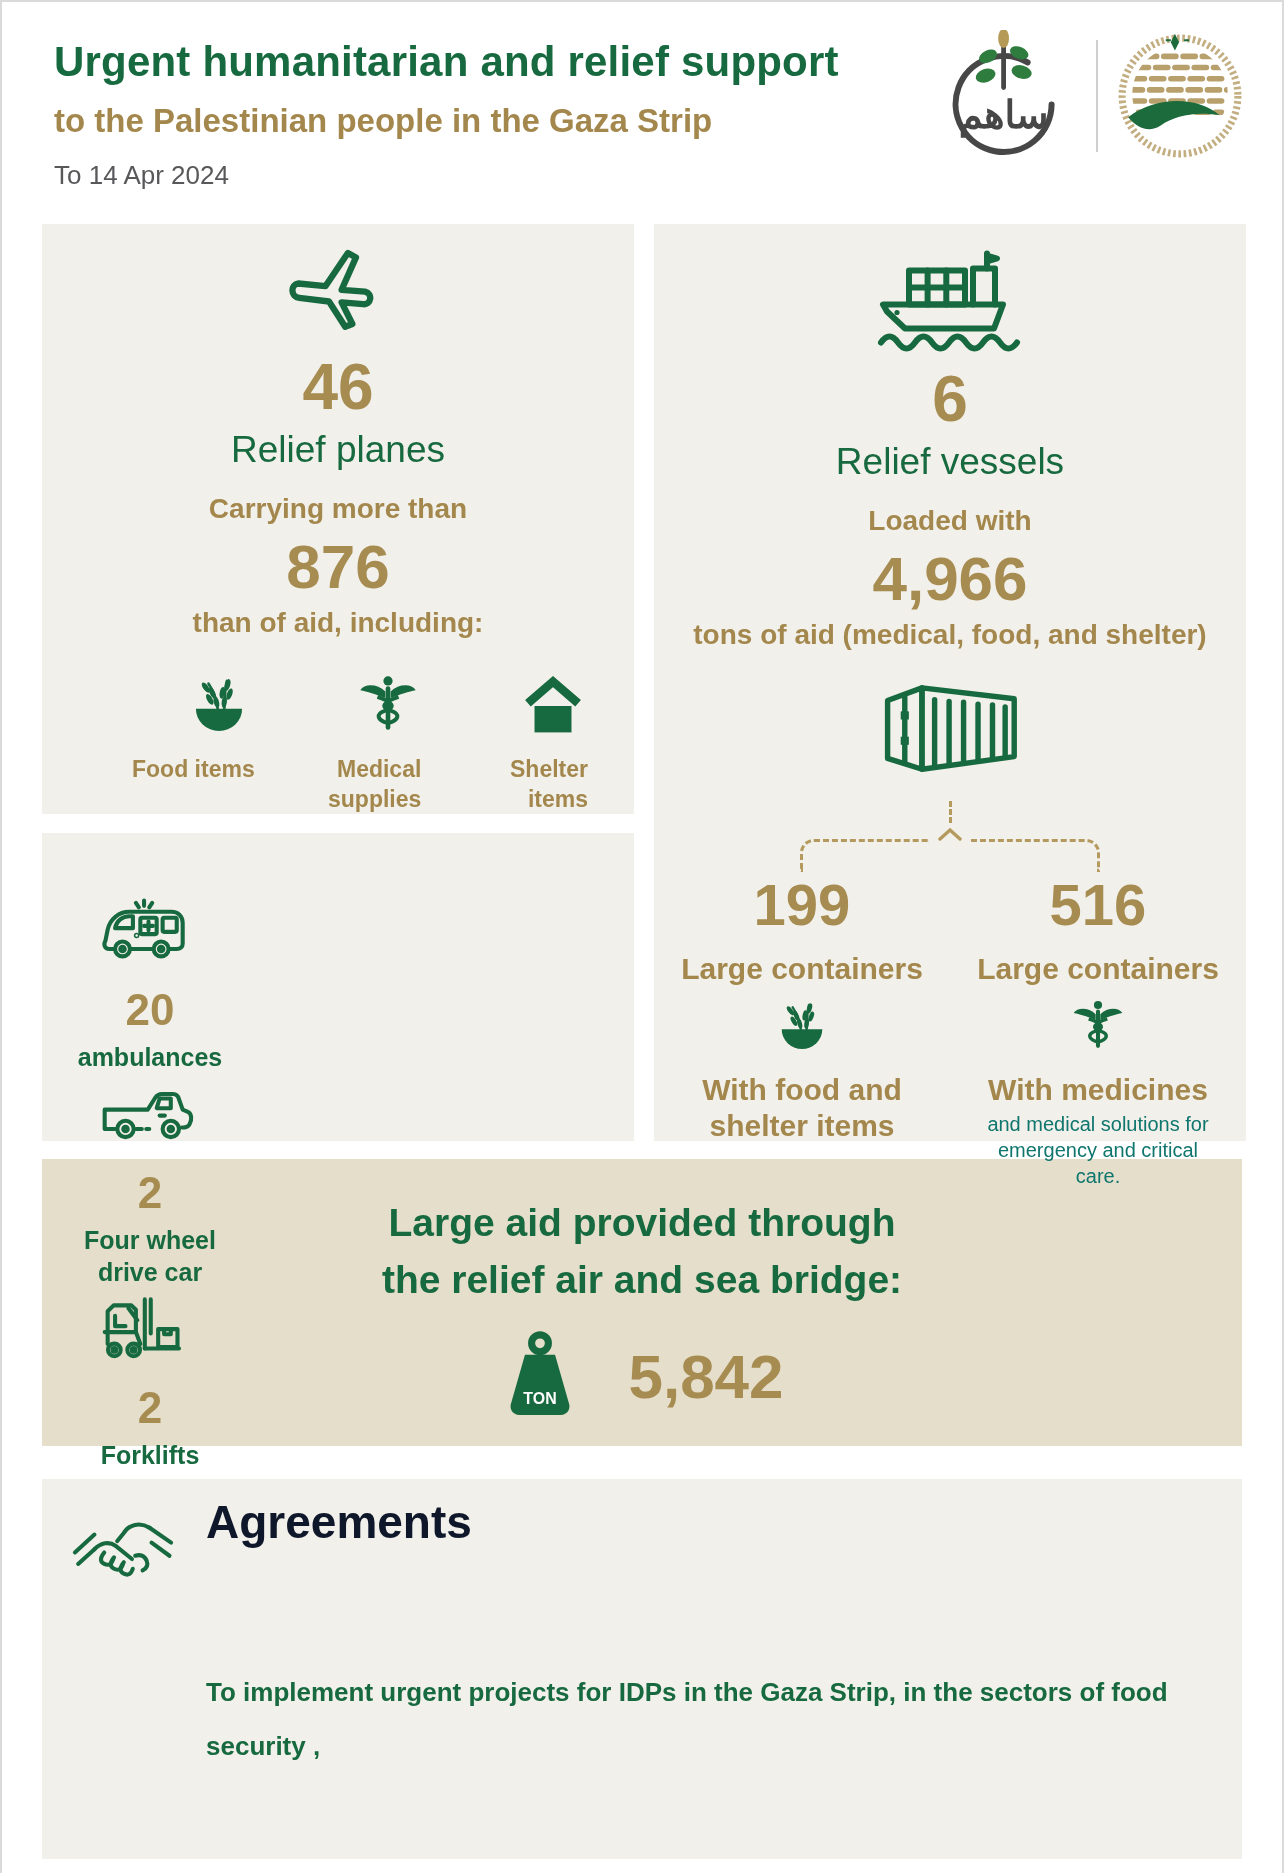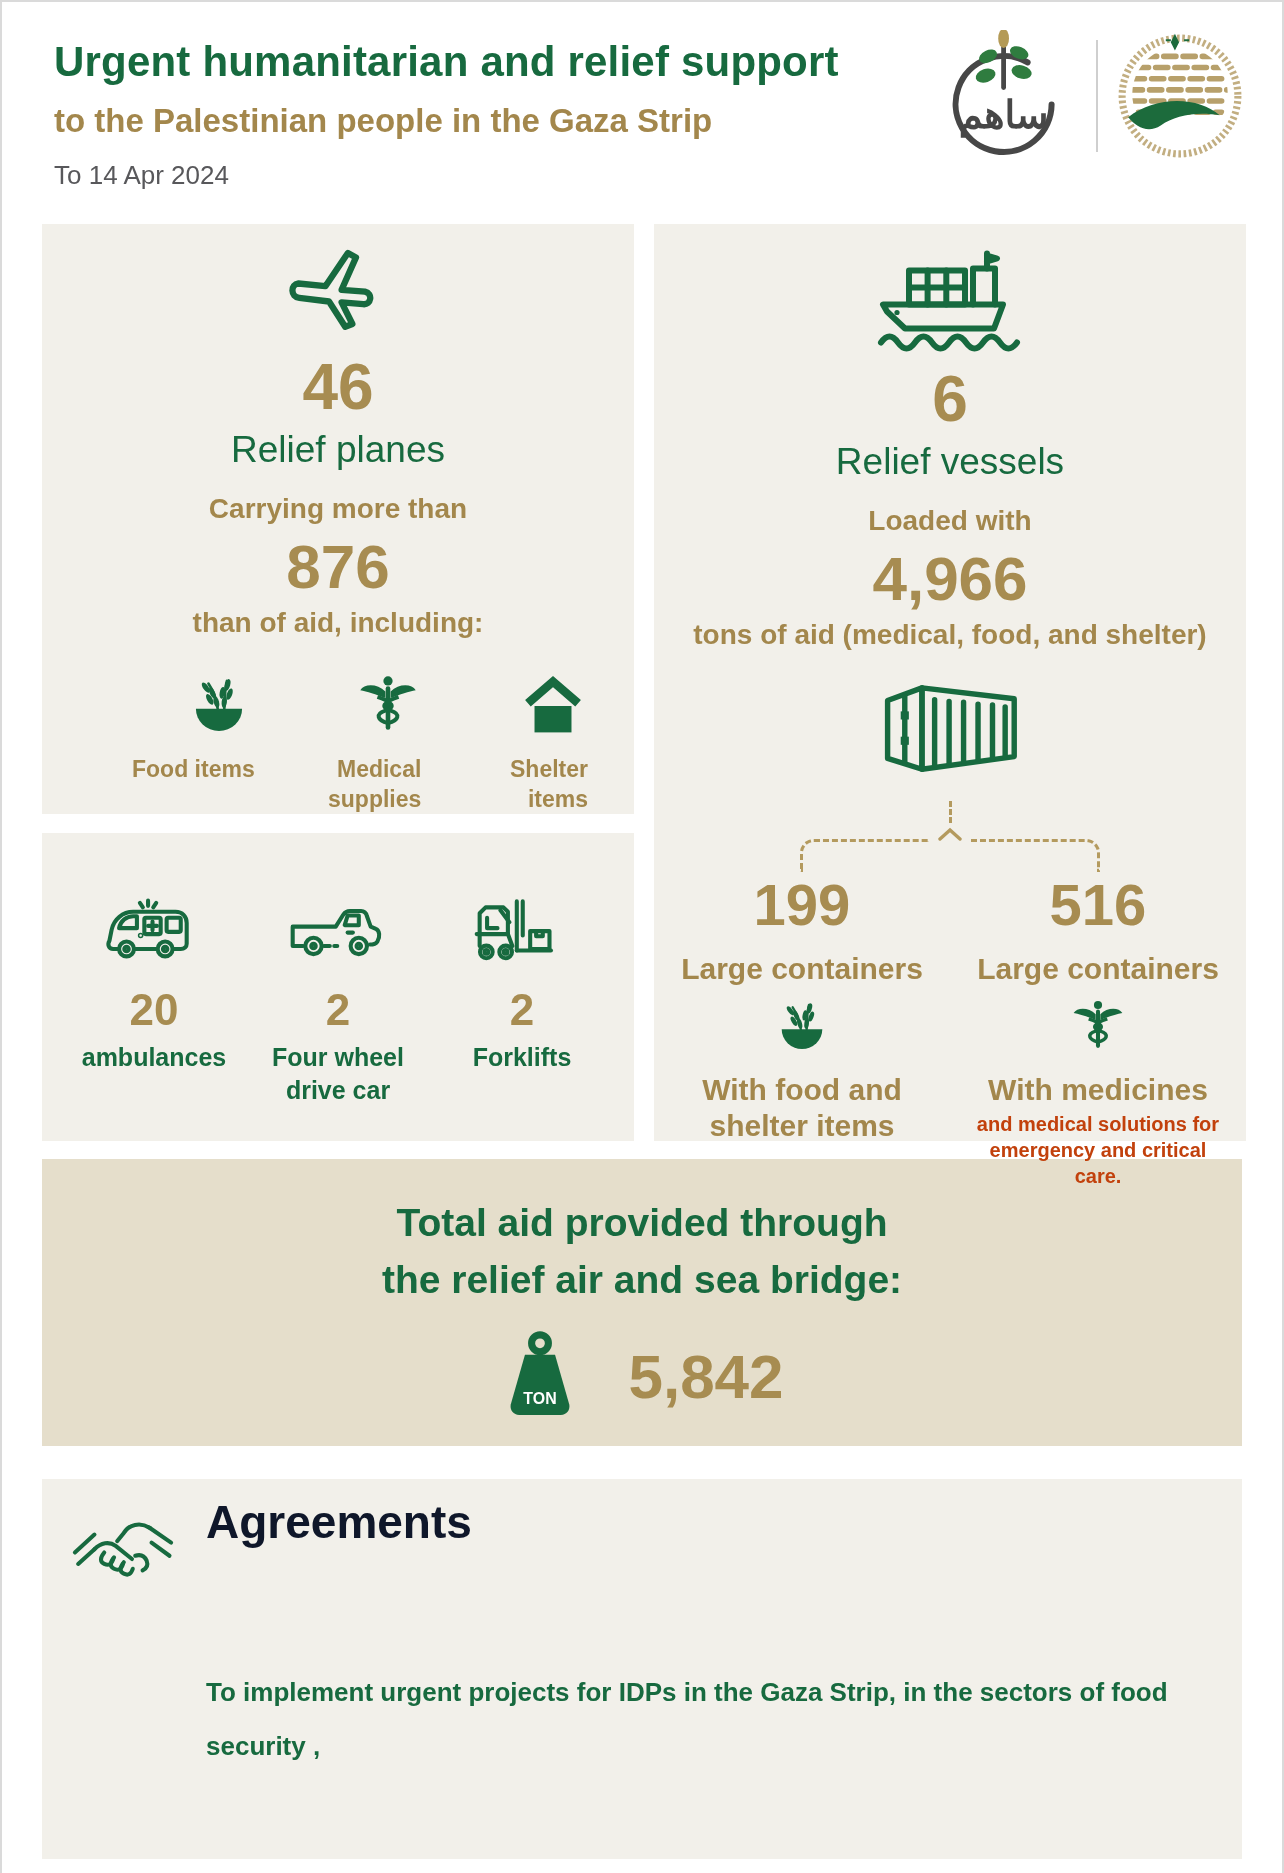--- a/index.html
+++ b/index.html
@@ -13,21 +13,21 @@
   .title1{font-size:42px;font-weight:700;color:#176a3f;margin:0;letter-spacing:.2px;}
   .title2{font-size:33px;font-weight:600;color:#a3874c;margin:16px 0 0;}
   .date{font-size:26px;color:#58585b;margin-top:20px;font-weight:400;}
   .logos{position:absolute;top:28px;right:36px;display:flex;align-items:center;gap:16px;}
   .logo-divider{width:2px;height:112px;background:#cfcfcf;}
   
   .row{display:flex;gap:20px;padding:0 40px;}
   .col-left{width:592px;display:flex;flex-direction:column;gap:19px;flex:none;}
   .panel{background:#f2f0ea;}
   .panel-planes{height:590px;text-align:center;padding-top:10px;box-sizing:border-box;}
-  .panel-vehicles{height:308px;display:flex;justify-content:space-around;align-items:flex-start;padding:58px 20px 0;box-sizing:border-box;}
+  .panel-vehicles{height:308px;display:flex;justify-content:space-around;align-items:flex-start;padding:58px 20px 0;box-sizing:border-box;flex-direction:column;}
   .panel-vessels{width:592px;height:917px;text-align:center;padding-top:24px;box-sizing:border-box;flex:none;}
   .green-ic{color:#176a3f;}
   .num{color:#a78c51;font-weight:800;}
   .count-lg{font-size:64px;line-height:1.04;margin-top:8px;}
   .tons-lg{font-size:62px;line-height:1.04;margin-top:10px;}
   .sec-title{color:#176a3f;font-size:37px;font-weight:400;margin-top:8px;}
   .gold-sub{color:#a3874c;font-size:28px;font-weight:700;margin-top:22px;}
   .gold-sub.tight{margin-top:8px;}
   .items{display:flex;justify-content:space-between;padding:0 46px;margin-top:34px;}
   .item{width:168px;text-align:right;}
@@ -40,21 +40,21 @@
   .stem{height:22px;width:0;border-left:3px dashed #b49a5e;margin:0 auto;}
   .bars{position:relative;height:46px;width:300px;margin:2px auto 0;}
   .bar-l{position:absolute;left:0;top:14px;width:126px;height:30px;border-top:3px dashed #b49a5e;border-left:3px dashed #b49a5e;border-top-left-radius:14px;}
   .bar-r{position:absolute;right:0;top:14px;width:126px;height:30px;border-top:3px dashed #b49a5e;border-right:3px dashed #b49a5e;border-top-right-radius:14px;}
   .caret{position:absolute;left:50%;top:2px;transform:translateX(-50%);}
   .cont-cols{display:flex;margin-top:4px;}
   .cont-col{flex:1;padding:0 26px;text-align:center;}
   .cont-count{font-size:58px;line-height:1.05;}
   .cont-label{font-size:30px;color:#a3874c;font-weight:700;margin-top:16px;}
   .cont-desc{font-size:30px;font-weight:800;color:#a3874c;line-height:1.2;margin-top:12px;}
-  .cont-sub{font-size:20px;font-weight:700;color:#c2410c;line-height:1.3;margin-top:3px;}
+  .cont-sub{font-size:20px;font-weight:400;color:#0f766e;line-height:1.3;margin-top:3px;}
   
   .band{margin:18px 40px 0;height:287px;background:#e5decb;text-align:center;padding-top:36px;box-sizing:border-box;}
   .band-title{color:#176a3f;font-size:39px;font-weight:800;line-height:1.45;}
   .band-row{display:flex;align-items:center;justify-content:center;gap:48px;margin-top:22px;}
   .band-value{font-size:62px;color:#a78c51;font-weight:800;}
   
   .agreements{margin:33px 40px 0;height:380px;padding:18px 28px 0;box-sizing:border-box;overflow:hidden;}
   .agr-head{display:flex;gap:30px;align-items:flex-start;}
   .agr-title{color:#0f172a;font-size:46px;font-weight:800;line-height:1.1;}
   .agr-body{color:#176a3f;font-size:26px;font-weight:700;line-height:2.1;margin-top:8px;white-space:pre-wrap;}
@@ -313,21 +313,21 @@
           </svg>
           <div class="cont-desc">With medicines</div>
           <div class="cont-sub">and medical solutions for emergency and critical care.</div>
         </div>
       </div>
     </section>
   </div>
 
   <section class="band">
     <div class="band-title">
-      <div>Total aid provided through</div>
+      <div>Large aid provided through</div>
       <div>the relief air and sea bridge:</div>
     </div>
     <div class="band-row">
       <svg width="80" height="92" viewBox="0 0 90 104" class="green-ic">
         <circle cx="45" cy="15" r="9.5" fill="none" stroke="currentColor" stroke-width="8"></circle>
         <path d="M28 28 H62 L78 84 C79.5 90.5 75 96 68.5 96 H21.5 C15 96 10.5 90.5 12 84 Z" fill="currentColor"></path>
         <text x="45" y="84" font-size="18" font-weight="bold" fill="#ffffff" text-anchor="middle">TON</text>
       </svg>
       <div class="band-value">5,842</div>
     </div>

